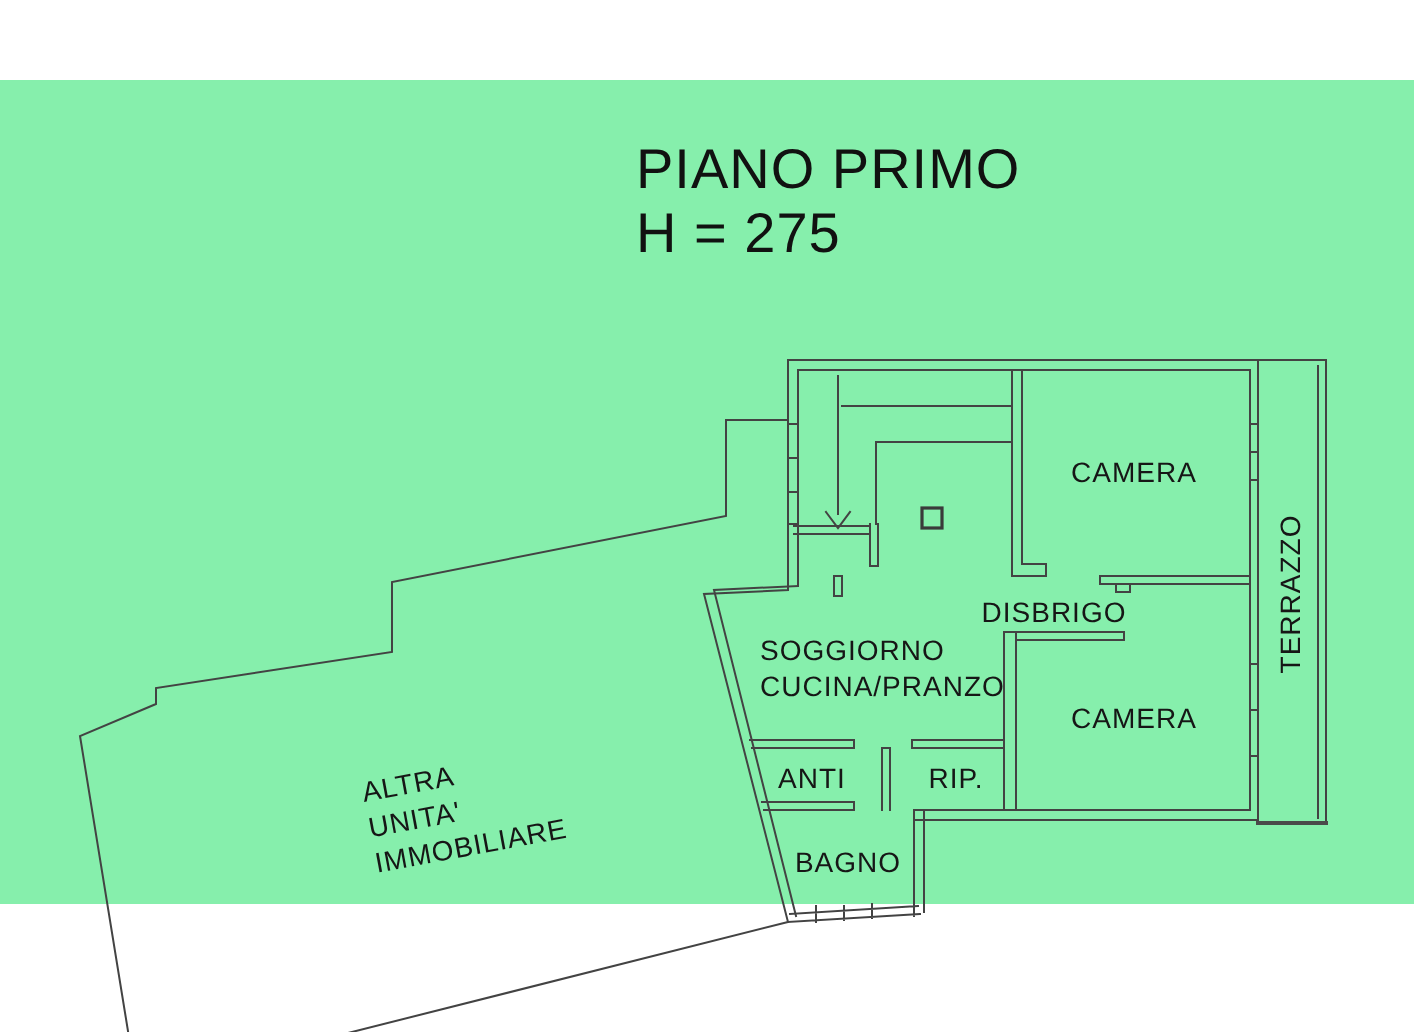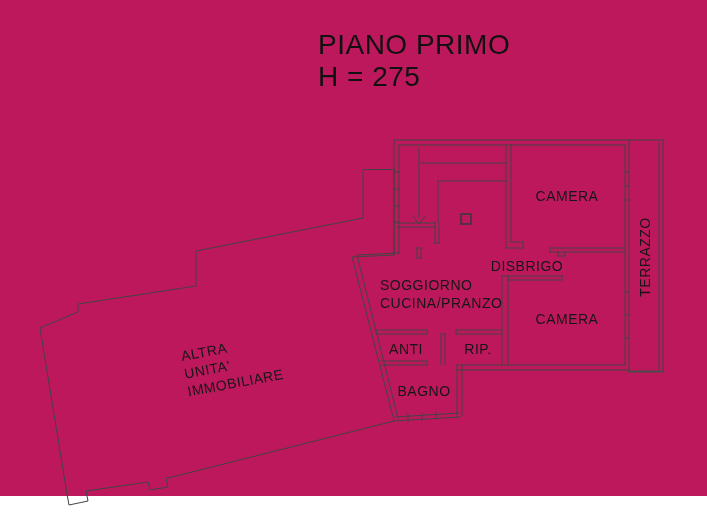--- a/index.html
+++ b/index.html
@@ -7,22 +7,23 @@
     padding: 0;
     background: #ffffff;
     width: 707px;
     height: 516px;
     overflow: hidden;
     font-family: "Liberation Sans", sans-serif;
   }
   .sheet {
     position: relative;
     width: 707px;
-    height: 496px;
-    background: #be185d;
+    height: 412px;
+    background: #86efac;
+    margin-top: 40px;
   }
   svg { display: block; }
   .wall {
     fill: none;
     stroke: #434343;
     stroke-width: 1;
     stroke-linecap: square;
     stroke-linejoin: miter;
   }
   .wall-thick {

